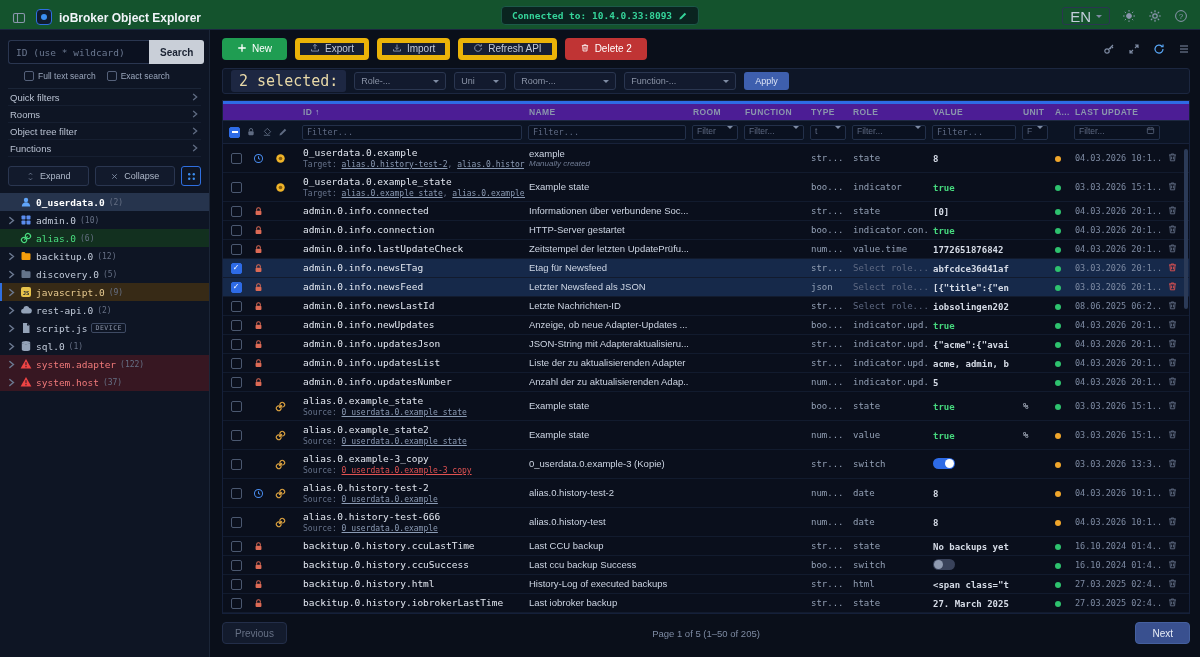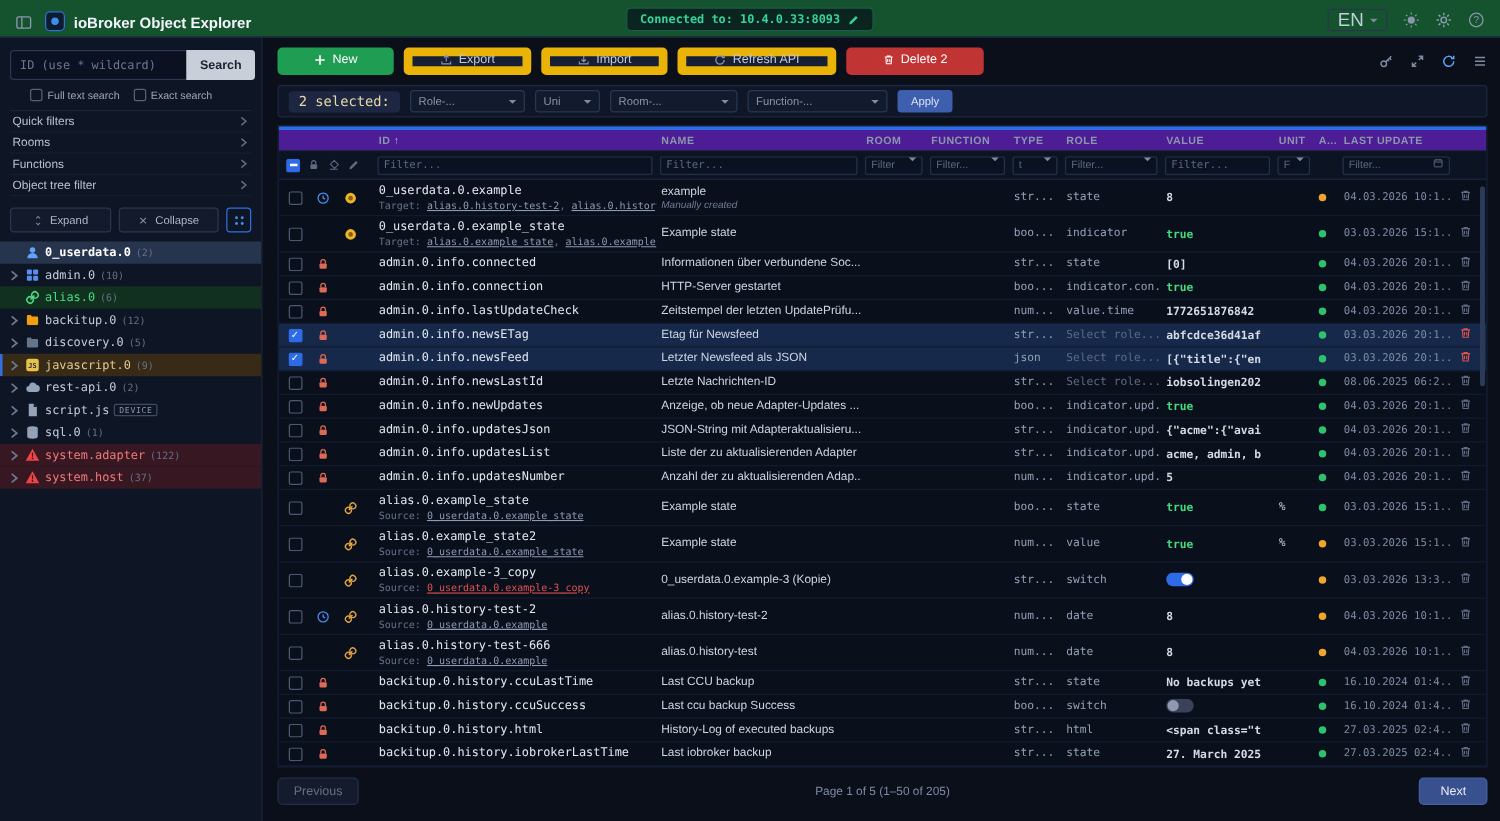--- a/index.html
+++ b/index.html
@@ -49,32 +49,32 @@
   .tlabel{white-space:nowrap;overflow:hidden}
   .tcount{color:#667085;font-size:8px}
   .tbadge{font-size:6.5px;border:1px solid #3e4a63;color:#8b94a7;padding:0 3px;border-radius:2px;letter-spacing:.5px}
   .hl-selected{background:#26344d}.hl-selected .tlabel{color:#fff;font-weight:700}
   .hl-green{background:#12301f}.hl-green .tlabel{color:#4ade80}
   .hl-brown{background:#372a16;box-shadow:inset 2px 0 0 #2f6fe0}.hl-brown .tlabel{color:#e6c98f}
   .hl-red{background:#371722}.hl-red .tlabel{color:#f07a7a}
 
   
   .toolbar{display:flex;gap:8px;align-items:center;margin-bottom:8px;height:22px}
-  .btn{height:22px;padding:0 22px;border-radius:4px;border:7px solid #eab308;background:#161f33;color:#c3cad8;font-size:10px;display:inline-flex;align-items:flex-end;gap:5px;font-family:"Liberation Sans",sans-serif}
+  .btn{height:22px;padding:0 10px;border-radius:4px;border:5px solid #eab308;background:#161f33;color:#c3cad8;font-size:10px;display:inline-flex;align-items:flex-start;gap:5px;font-family:"Liberation Sans",sans-serif}
   .btn .i{width:10px;height:10px;color:#8a96ad}
   .btn.green{background:#1f9d52;border-color:#1f9d52;color:#fff}
   .btn.green .i{color:#fff}
   .btn.red{background:#c03434;border-color:#c03434;color:#fff}
   .btn.red .i{color:#fff}
   .t-icons{margin-left:auto;display:flex;gap:13px;color:#7e8ba3;align-items:center}
   .t-icons .i{width:12px;height:12px}
 
   
   .filterbar{display:flex;gap:8px;align-items:center;background:#0e1627;border:1px solid #1c2740;border-radius:3px;padding:3px 8px;margin-bottom:6px;height:26px}
-  .chip{background:#1d2742;border-radius:3px;padding:2px 8px;font-size:11px;color:#e8d9a8}
+  .chip{background:#1d2742;border-radius:3px;padding:2px 8px;font-size:15px;color:#e8d9a8}
   .fbsel{height:18px;border:1px solid #2a3650;border-radius:3px;background:#121a2e;color:#8b94a7;font-size:9px;display:flex;align-items:center;justify-content:space-between;gap:6px;padding:0 6px}
   .apply-btn{height:18px;padding:0 11px;background:#3e5fae;border:none;border-radius:3px;color:#dbe3f5;font-size:9px;font-family:"Liberation Sans",sans-serif}
 
   
   .table{background:#0a0f1c;border:1px solid #15203a;display:flex;flex-direction:column;position:relative;overflow:hidden}
   .bluebar{height:3px;background:#2e6be6}
   .tgrid{display:grid;grid-template-columns:26px 50px minmax(200px,1fr) 164px 52px 66px 42px 80px 90px 32px 20px 92px 26px;align-items:center}
   .thead{height:17px;background:#4c1d95;color:#8a96ad;font-size:8.5px;font-weight:700;letter-spacing:.4px;border-bottom:1px solid #1d2840}
   .hcell{padding:0 4px;white-space:nowrap;overflow:hidden}
   .sort{color:#aab6cc}
@@ -203,29 +203,29 @@
         </div>
         <div class="section">
           <span>Rooms</span>
           <span class="i schev">
             <svg viewBox="0 0 8 8">
               <path d="M2.5 1.3L5.7 4 2.5 6.7" fill="none" stroke="currentColor" stroke-width="1.3" stroke-linecap="round"></path>
             </svg>
           </span>
         </div>
         <div class="section">
-          <span>Functions</span>
+          <span>Object tree filter</span>
           <span class="i schev">
             <svg viewBox="0 0 8 8">
               <path d="M2.5 1.3L5.7 4 2.5 6.7" fill="none" stroke="currentColor" stroke-width="1.3" stroke-linecap="round"></path>
             </svg>
           </span>
         </div>
         <div class="section">
-          <span>Object tree filter</span>
+          <span>Functions</span>
           <span class="i schev">
             <svg viewBox="0 0 8 8">
               <path d="M2.5 1.3L5.7 4 2.5 6.7" fill="none" stroke="currentColor" stroke-width="1.3" stroke-linecap="round"></path>
             </svg>
           </span>
         </div>
       </div>
     <div class="tree-tools">
       <button class="tool-btn">
           <span class="i">

